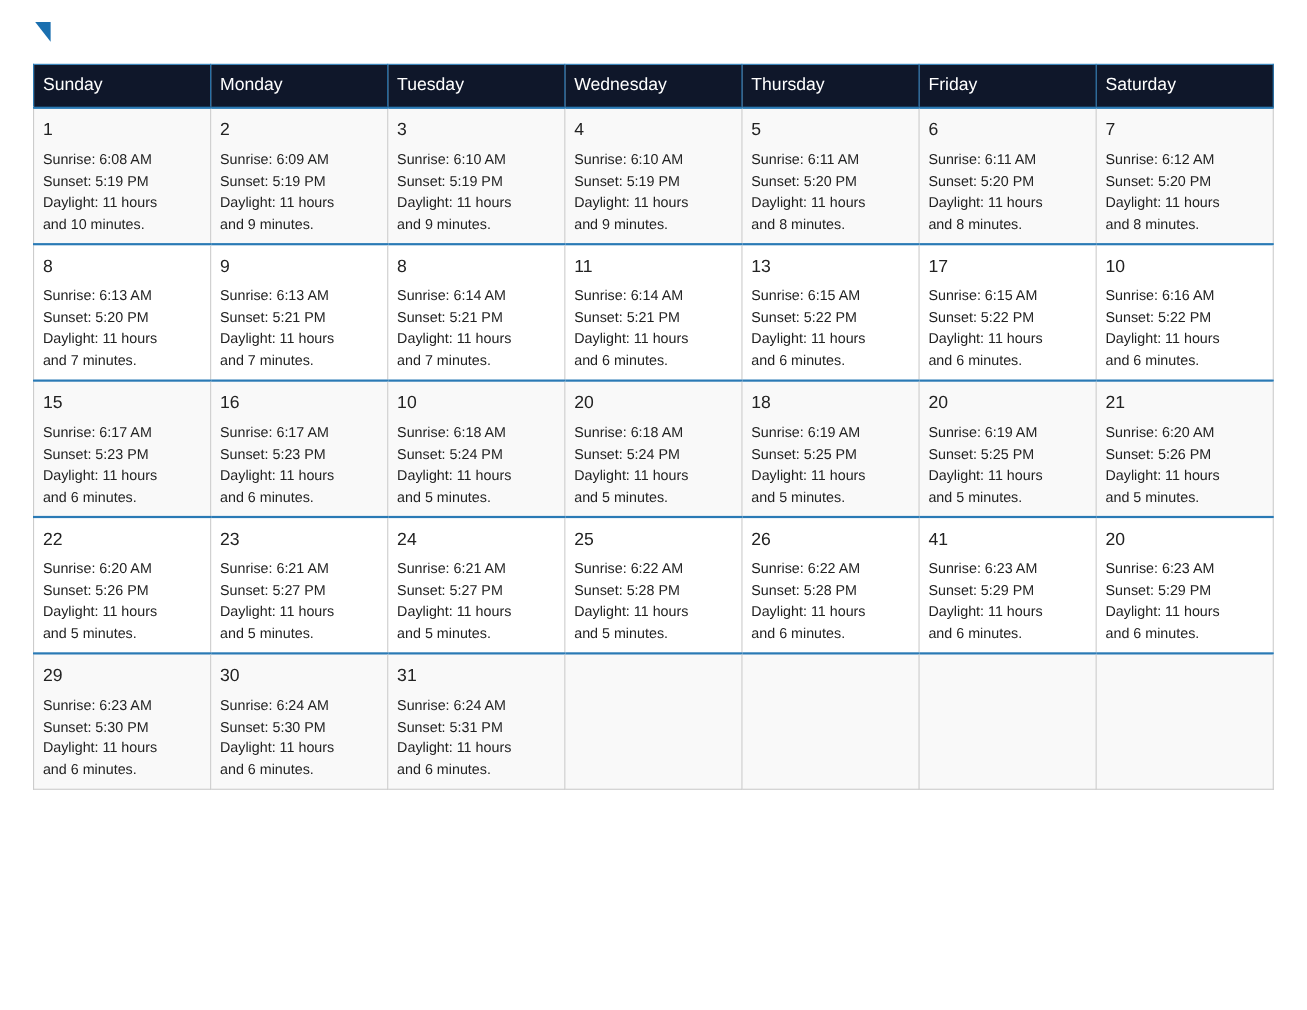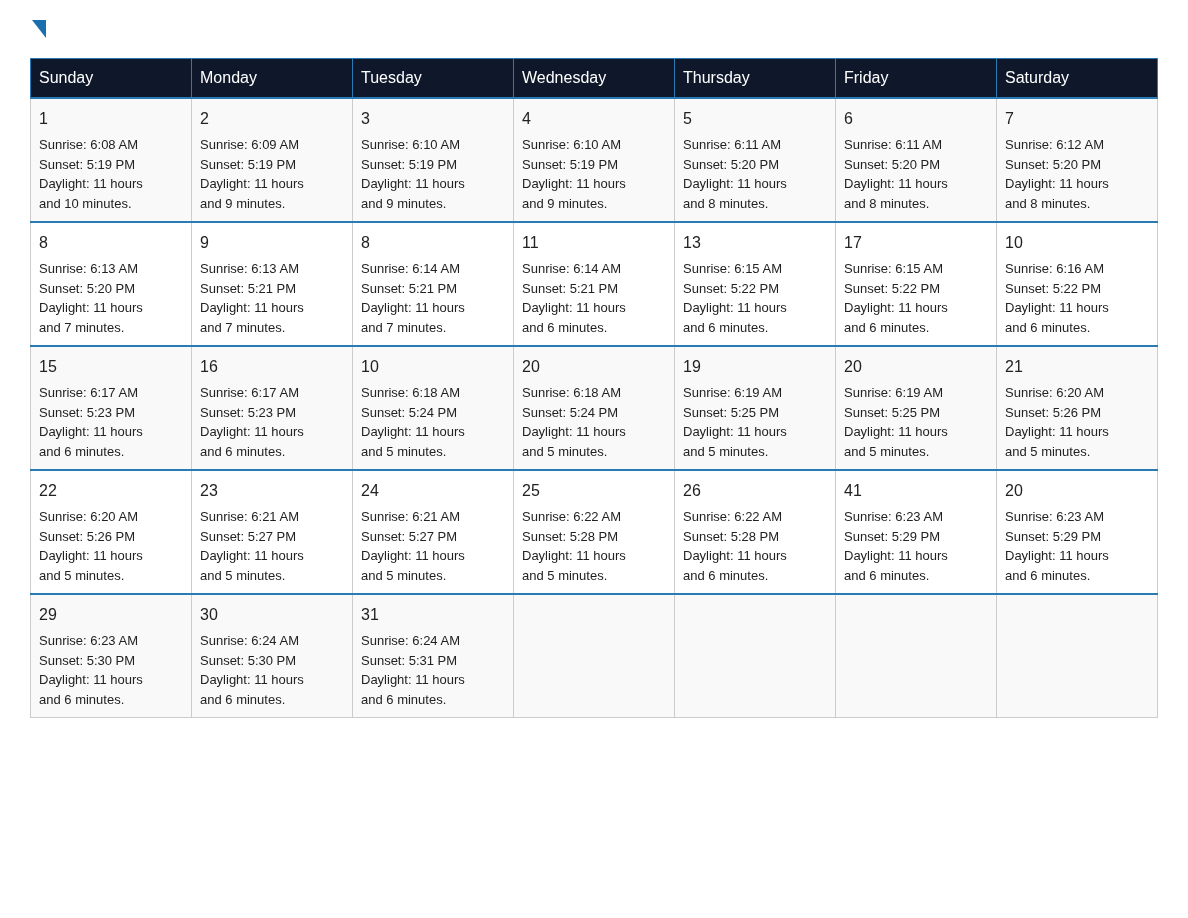--- a/index.html
+++ b/index.html
@@ -138,21 +138,21 @@
         <td><span class="day-num">11</span>Sunrise: 6:14 AM<br>Sunset: 5:21 PM<br>Daylight: 11 hours<br>and 6 minutes.</td>
         <td><span class="day-num">13</span>Sunrise: 6:15 AM<br>Sunset: 5:22 PM<br>Daylight: 11 hours<br>and 6 minutes.</td>
         <td><span class="day-num">17</span>Sunrise: 6:15 AM<br>Sunset: 5:22 PM<br>Daylight: 11 hours<br>and 6 minutes.</td>
         <td><span class="day-num">10</span>Sunrise: 6:16 AM<br>Sunset: 5:22 PM<br>Daylight: 11 hours<br>and 6 minutes.</td>
       </tr>
       <tr>
         <td><span class="day-num">15</span>Sunrise: 6:17 AM<br>Sunset: 5:23 PM<br>Daylight: 11 hours<br>and 6 minutes.</td>
         <td><span class="day-num">16</span>Sunrise: 6:17 AM<br>Sunset: 5:23 PM<br>Daylight: 11 hours<br>and 6 minutes.</td>
         <td><span class="day-num">10</span>Sunrise: 6:18 AM<br>Sunset: 5:24 PM<br>Daylight: 11 hours<br>and 5 minutes.</td>
         <td><span class="day-num">20</span>Sunrise: 6:18 AM<br>Sunset: 5:24 PM<br>Daylight: 11 hours<br>and 5 minutes.</td>
-        <td><span class="day-num">19</span>Sunrise: 6:19 AM<br>Sunset: 5:25 PM<br>Daylight: 11 hours<br>and 5 minutes.</td>
+        <td><span class="day-num">18</span>Sunrise: 6:19 AM<br>Sunset: 5:25 PM<br>Daylight: 11 hours<br>and 5 minutes.</td>
         <td><span class="day-num">20</span>Sunrise: 6:19 AM<br>Sunset: 5:25 PM<br>Daylight: 11 hours<br>and 5 minutes.</td>
         <td><span class="day-num">21</span>Sunrise: 6:20 AM<br>Sunset: 5:26 PM<br>Daylight: 11 hours<br>and 5 minutes.</td>
       </tr>
       <tr>
         <td><span class="day-num">22</span>Sunrise: 6:20 AM<br>Sunset: 5:26 PM<br>Daylight: 11 hours<br>and 5 minutes.</td>
         <td><span class="day-num">23</span>Sunrise: 6:21 AM<br>Sunset: 5:27 PM<br>Daylight: 11 hours<br>and 5 minutes.</td>
         <td><span class="day-num">24</span>Sunrise: 6:21 AM<br>Sunset: 5:27 PM<br>Daylight: 11 hours<br>and 5 minutes.</td>
         <td><span class="day-num">25</span>Sunrise: 6:22 AM<br>Sunset: 5:28 PM<br>Daylight: 11 hours<br>and 5 minutes.</td>
         <td><span class="day-num">26</span>Sunrise: 6:22 AM<br>Sunset: 5:28 PM<br>Daylight: 11 hours<br>and 6 minutes.</td>
         <td><span class="day-num">41</span>Sunrise: 6:23 AM<br>Sunset: 5:29 PM<br>Daylight: 11 hours<br>and 6 minutes.</td>

